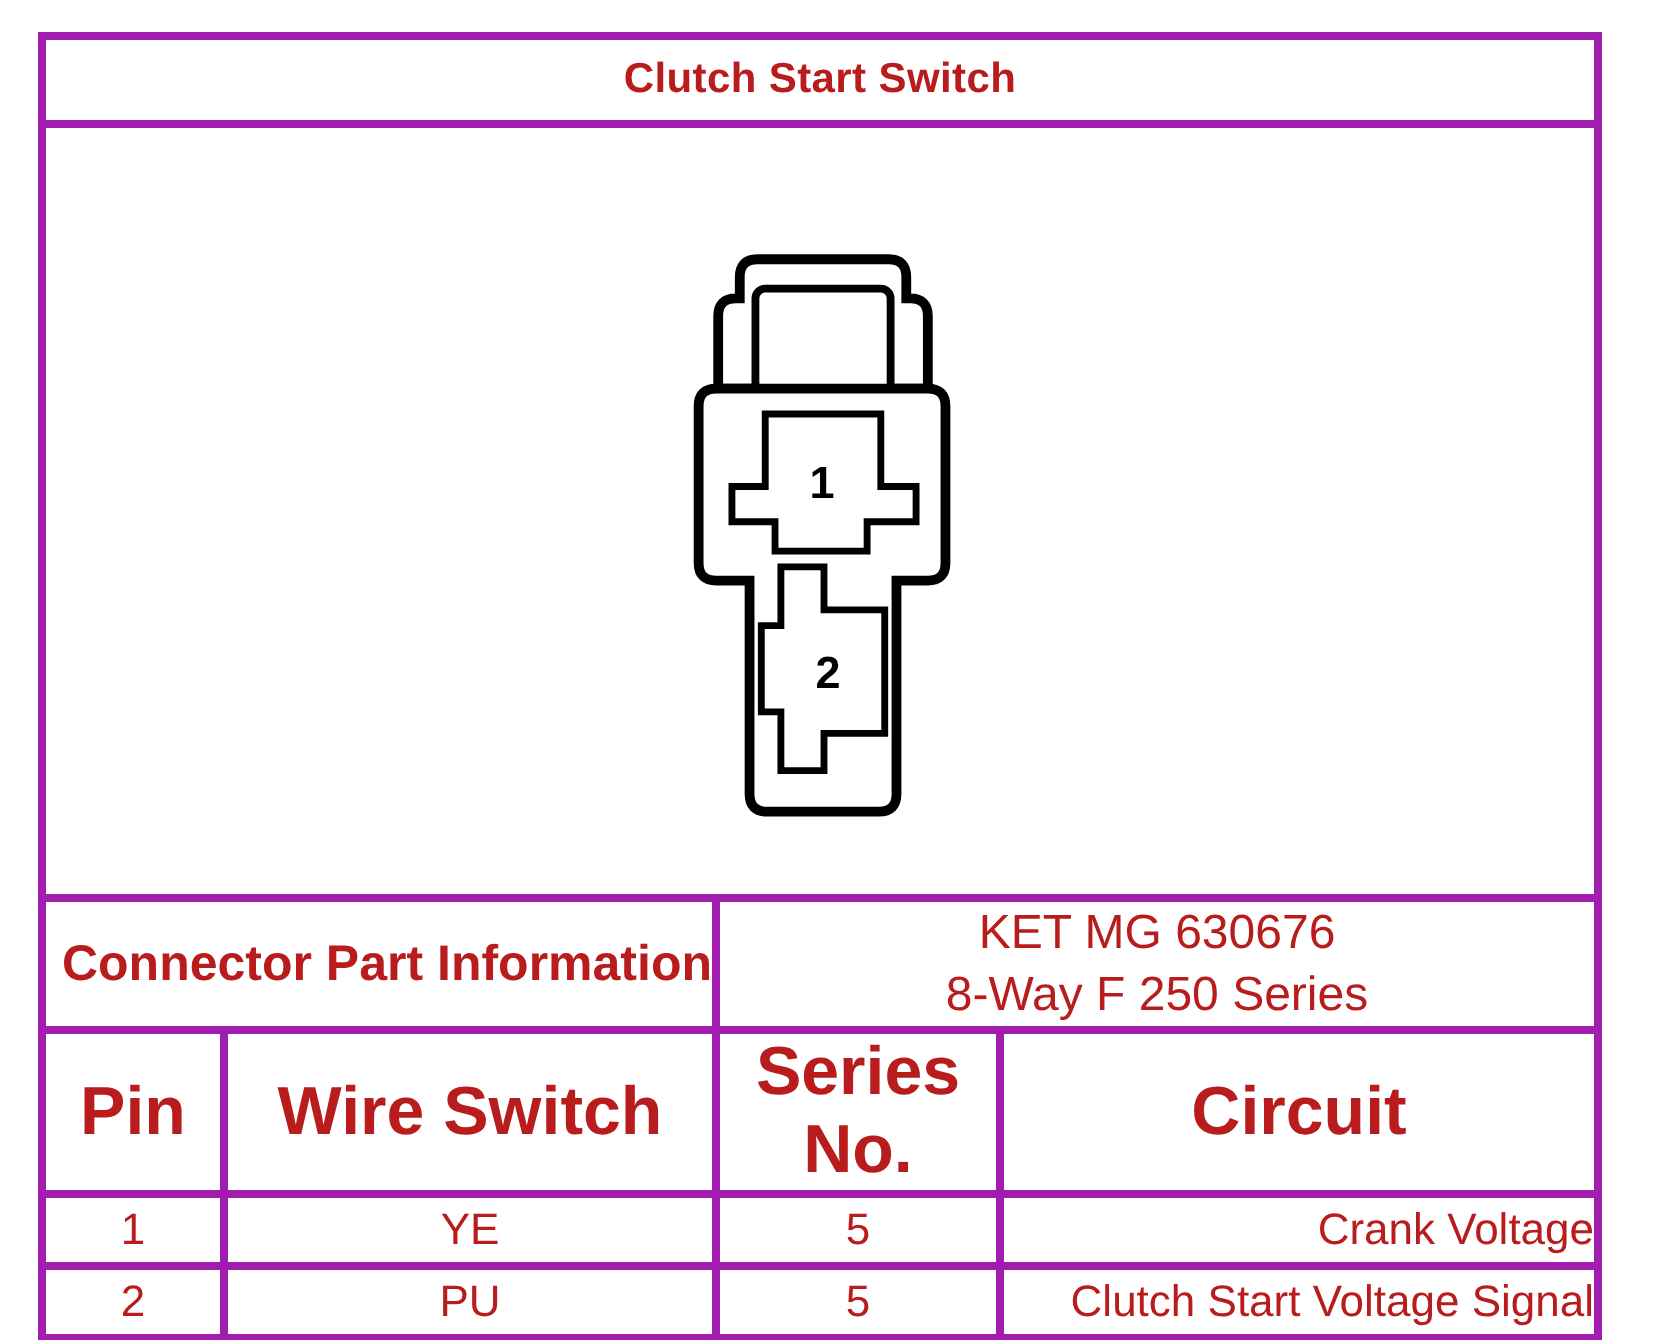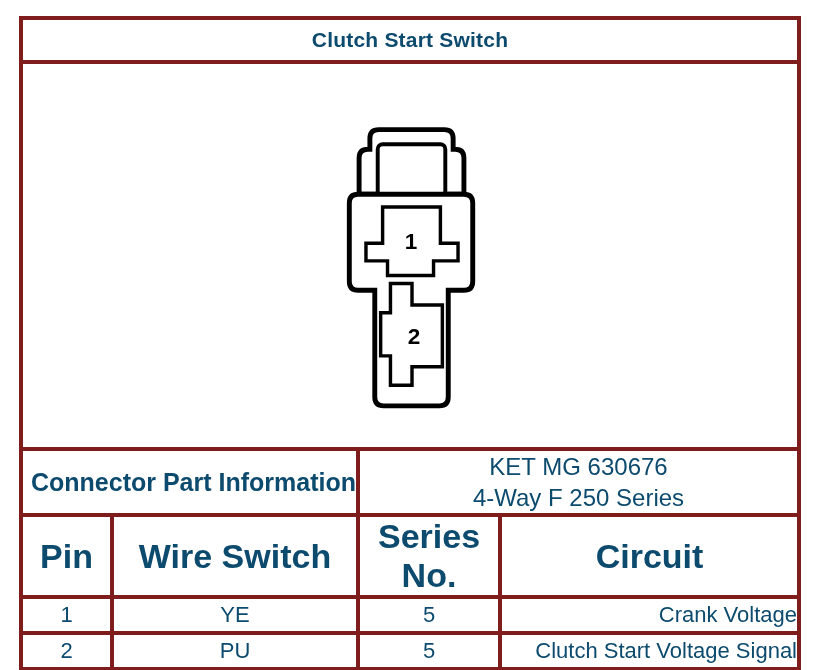--- a/index.html
+++ b/index.html
@@ -18,23 +18,23 @@
   table.sheet {
     position: absolute;
     left: 19px;
     top: 16px;
     width: 778px;
     border-collapse: collapse;
     table-layout: fixed;
     background: #ffffff;
   }
   table.sheet td, table.sheet th {
-    border: 4px solid #7f1d1d;
+    border: 4px solid #a21caf;
     padding: 0;
-    color: #0c4a6e;
+    color: #b91c1c;
     background: #ffffff;
     overflow: hidden;
   }
   .title-cell {
     height: 40px;
     text-align: center;
     vertical-align: middle;
     font-size: 21px;
     font-weight: bold;
     letter-spacing: 0.2px;
@@ -118,21 +118,21 @@
                      L 367,328 L 367,298 L 357,298 L 357,254 L 367,254 Z" fill="#ffffff" stroke="#000000" stroke-width="3.5"></path>
             <text class="pin-num" x="388" y="189" text-anchor="middle">1</text>
             <text class="pin-num" x="391" y="286" text-anchor="middle">2</text>
           </svg>
         </td>
       </tr>
       <tr>
         <td class="partinfo-label-cell" colspan="2">Connector Part Information</td>
         <td class="partinfo-value-cell" colspan="2">
           <div>KET MG 630676</div>
-          <div>4-Way F 250 Series</div>
+          <div>8-Way F 250 Series</div>
         </td>
       </tr>
       <tr>
         <th class="head-cell">Pin</th>
         <th class="head-cell">Wire Switch</th>
         <th class="head-cell">Series No.</th>
         <th class="head-cell">Circuit</th>
       </tr>
       <tr>
         <td class="data-cell">1</td>

